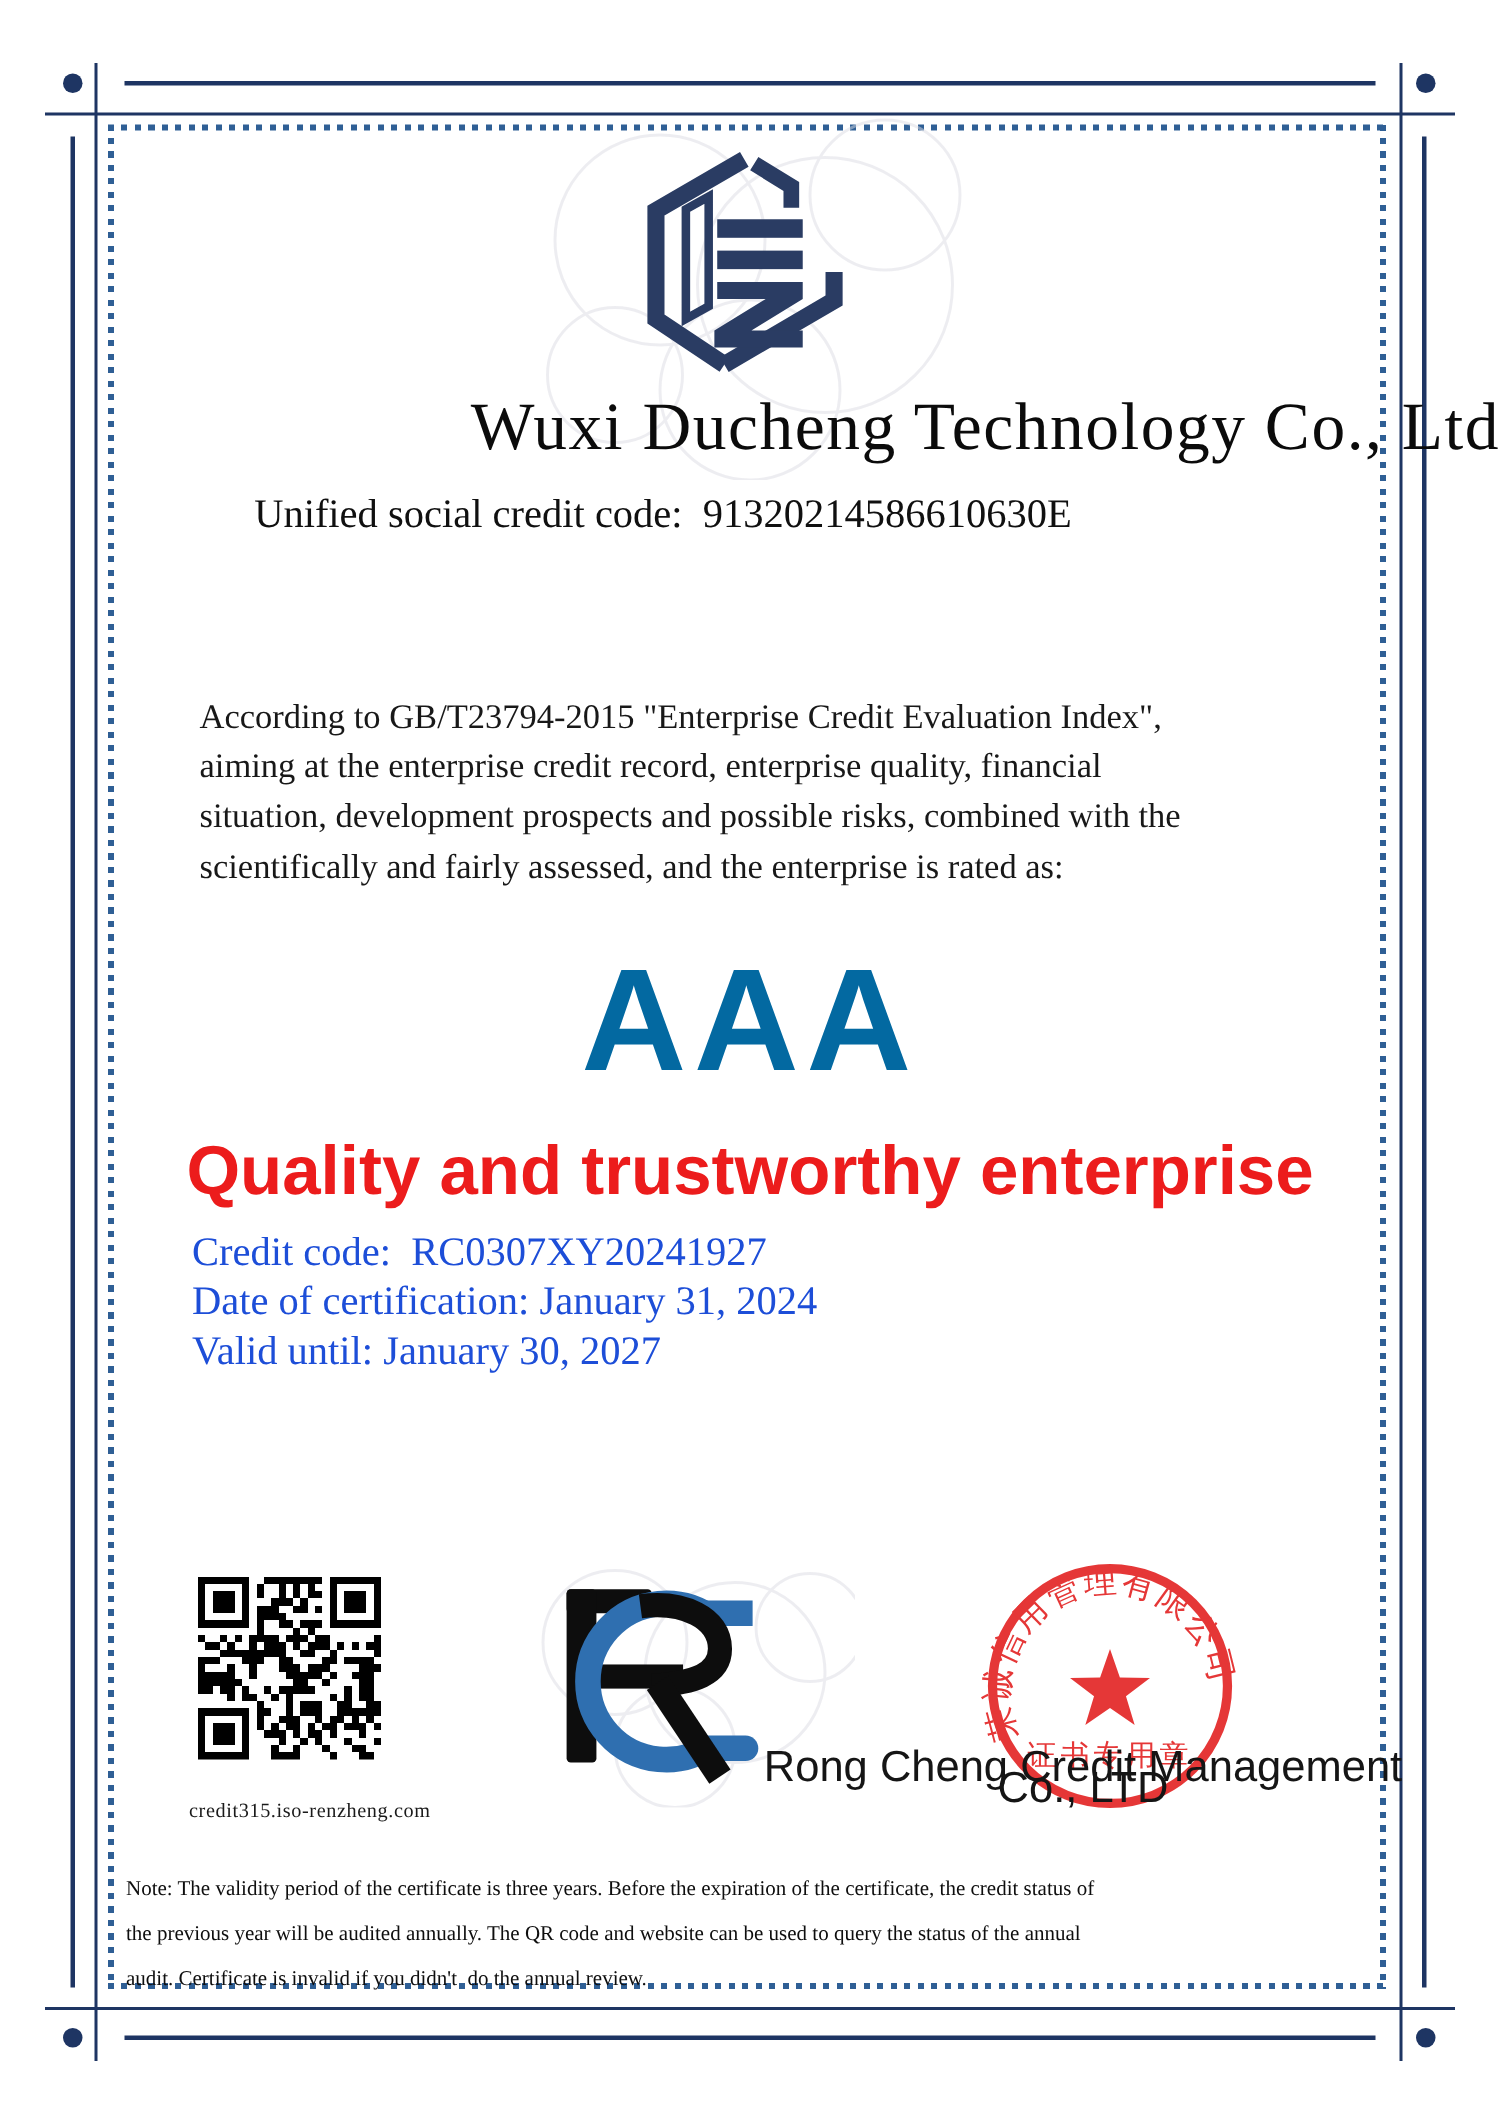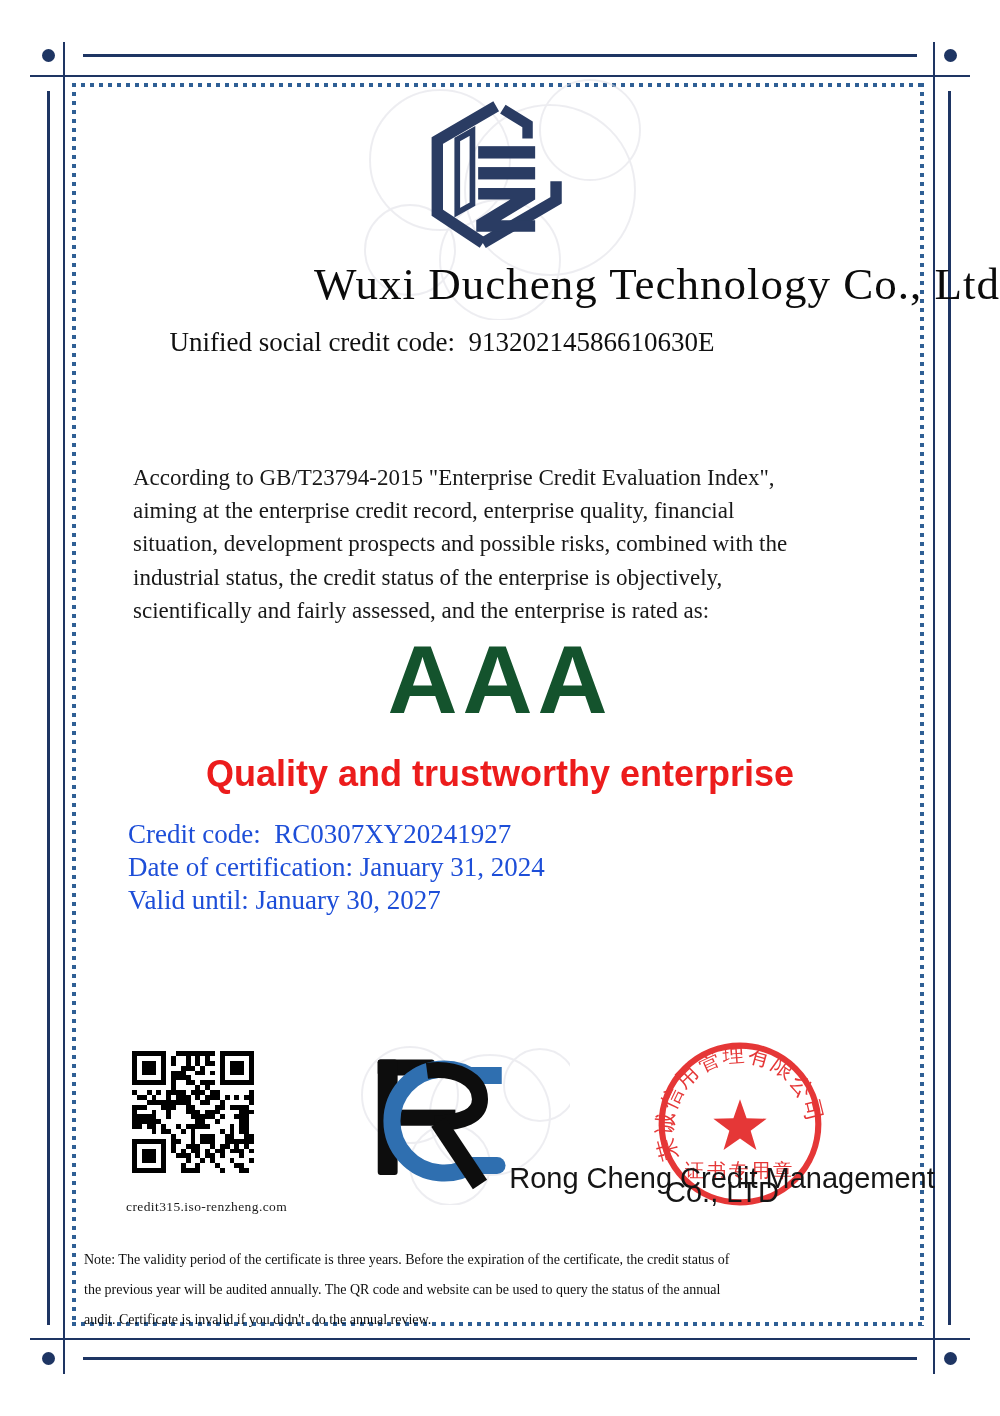--- a/index.html
+++ b/index.html
@@ -13,23 +13,23 @@
   .df-h{left:0;right:0;height:4px;background:repeating-linear-gradient(90deg,#2f5f95 0 4px,transparent 4px 9px);}
   .df-v{top:0;bottom:0;width:4px;background:repeating-linear-gradient(180deg,#2f5f95 0 4px,transparent 4px 9px);}
   .title{position:absolute;left:0;width:1000px;text-align:right;top:258px;font-size:45px;
          color:#0b0b0b;letter-spacing:1px;white-space:pre;}
   .subtitle{position:absolute;left:0;width:884px;text-align:center;top:327px;font-size:27px;
          color:#101010;white-space:pre;}
   .para{position:absolute;left:133px;top:461px;width:760px;}
   .para-line{font-size:23px;line-height:33.2px;color:#181818;white-space:pre;}
   .rating{position:absolute;left:0;width:1000px;top:630px;text-align:center;
           font-family:"Liberation Sans", sans-serif;font-weight:700;font-size:97px;
-          color:#14532d;letter-spacing:5px;line-height:100px;}
+          color:#0369a1;letter-spacing:5px;line-height:100px;}
   .rating-caption{position:absolute;left:0;width:1000px;top:753px;text-align:center;
-          font-family:"Liberation Sans", sans-serif;font-weight:700;font-size:36px;color:#ec1c1c;}
+          font-family:"Liberation Sans", sans-serif;font-weight:700;font-size:46px;color:#ec1c1c;}
   .details{position:absolute;left:128px;top:818px;}
   .detail-line{font-size:27px;line-height:33px;color:#1d4ed8;white-space:pre;}
   .qr-wrap{position:absolute;left:132px;top:1051px;width:122px;height:122px;}
   .qr-caption{position:absolute;left:126px;top:1199px;font-size:13.5px;color:#1a1a1a;letter-spacing:0.4px;}
   .issuer{position:absolute;left:505px;width:434px;text-align:center;z-index:6;
           font-family:"Liberation Sans", sans-serif;font-size:29px;color:#151515;}
   .note{position:absolute;left:84px;top:1245px;width:840px;}
   .note-line{font-size:14px;line-height:30px;color:#0e0e0e;white-space:pre;}
   .seal{opacity:0.9;z-index:5;}
   .wm{opacity:0.5;}
@@ -94,21 +94,20 @@
     </g>
   </svg>
 
   <div class="title">Wuxi Ducheng Technology Co., Ltd</div>
   <div class="subtitle">Unified social credit code:  91320214586610630E</div>
 
   <div class="para">
     <div class="para-line">According to GB/T23794-2015 "Enterprise Credit Evaluation Index",</div>
     <div class="para-line">aiming at the enterprise credit record, enterprise quality, financial</div>
     <div class="para-line">situation, development prospects and possible risks, combined with the</div>
-    <div class="para-line">industrial status, the credit status of the enterprise is objectively,</div>
     <div class="para-line">scientifically and fairly assessed, and the enterprise is rated as:</div>
   </div>
 
   <div class="rating">AAA</div>
   <div class="rating-caption">Quality and trustworthy enterprise</div>
 
   <div class="details">
     <div class="detail-line">Credit code:  RC0307XY20241927</div>
     <div class="detail-line">Date of certification: January 31, 2024</div>
     <div class="detail-line">Valid until: January 30, 2027</div>

